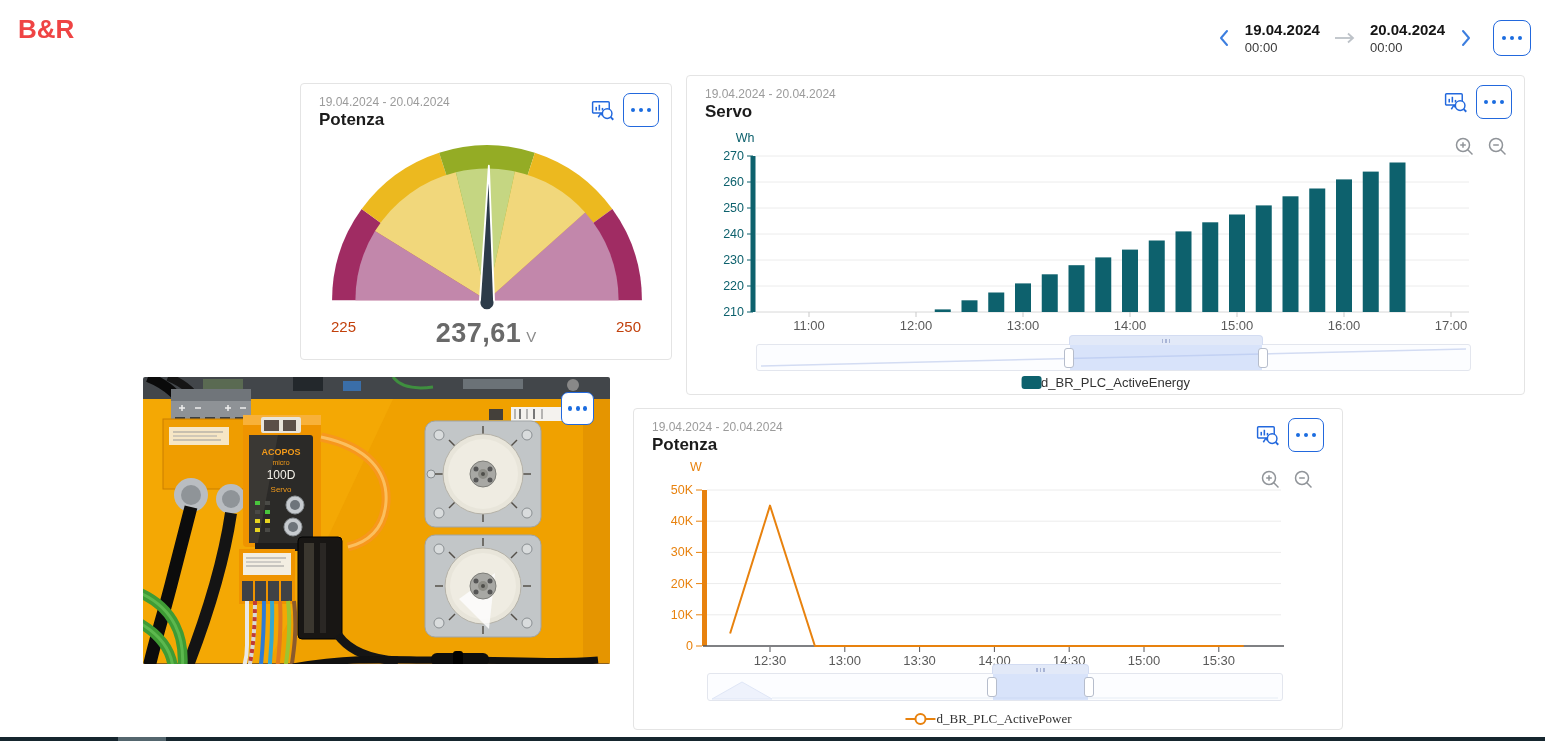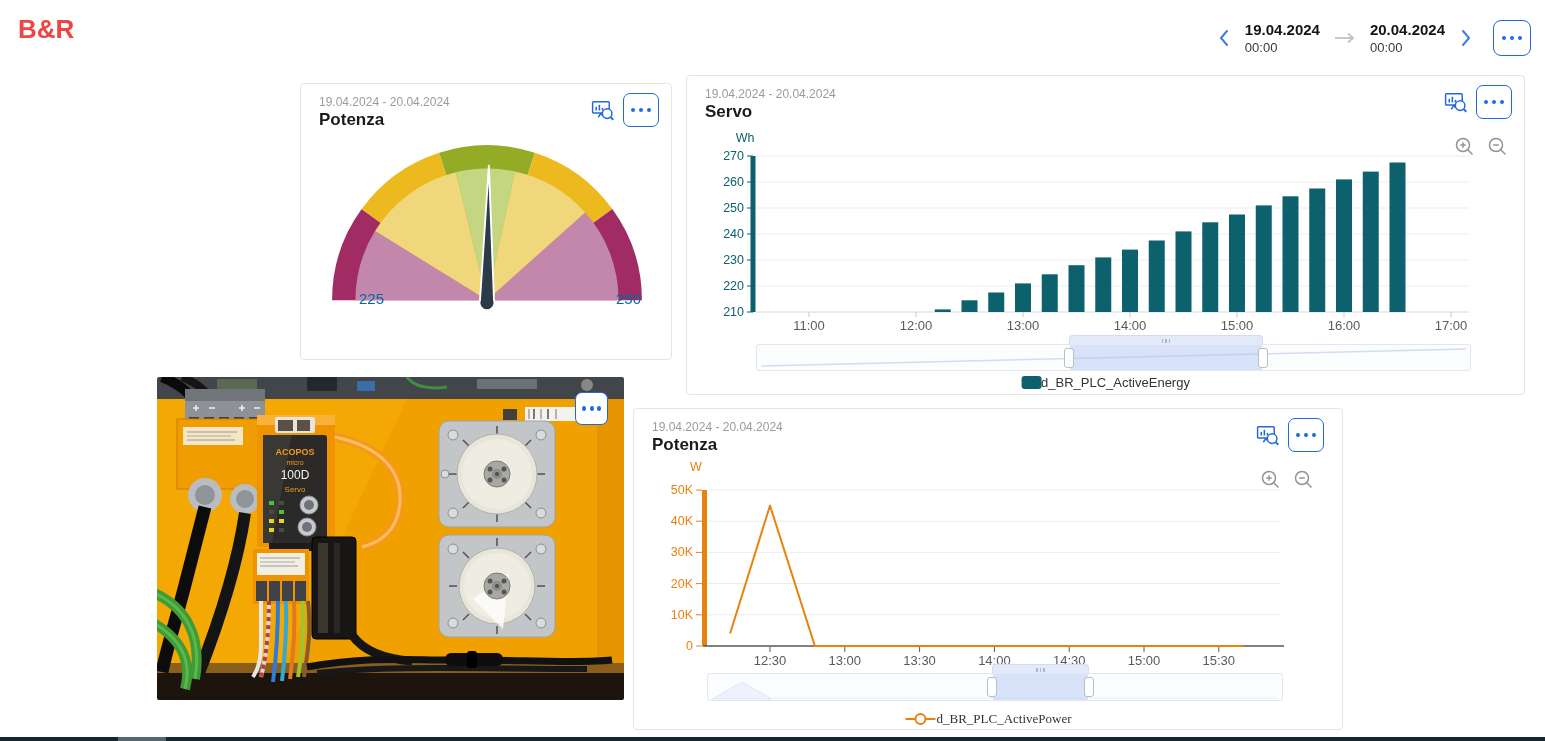--- a/index.html
+++ b/index.html
@@ -20,21 +20,21 @@
   
   .card{position:absolute;background:#fff;border:1px solid #e4e4e4;border-radius:4px;box-sizing:border-box;}
   .card-head{position:absolute;top:11px;left:18px;z-index:3;}
   .card-date{font-size:12px;color:#9b9b9b;}
   .card-title{font-size:17px;font-weight:bold;color:#1b1b1b;margin-top:1px;}
   .head-actions{position:absolute;top:9px;right:12px;display:flex;gap:7px;align-items:center;z-index:4;}
   .icon-btn{background:none;border:none;padding:0;cursor:pointer;display:flex;align-items:center;}
   .zoom-pair{position:absolute;display:flex;gap:10px;z-index:4;}
   
   .gauge-svg{position:absolute;left:18px;top:48px;width:336px;height:187px;}
-  .gauge-minmax{position:absolute;font-size:15px;color:#0369a1;top:206px;margin-left:28px;}
+  .gauge-minmax{position:absolute;font-size:15px;color:#c2410c;top:234px;}
   .gauge-value{position:absolute;top:234px;left:0;width:100%;text-align:center;color:#696969;}
   .gauge-value b{font-size:27px;font-weight:600;letter-spacing:.5px;}
   .gauge-value span{font-size:15px;color:#8a8a8a;margin-left:5px;}
   
   .nav-track{position:absolute;background:#fcfdff;border:1px solid #e3e6ee;border-radius:3px;cursor:pointer;}
   .nav-sel{position:absolute;top:0;bottom:0;background:rgba(173,196,245,.45);cursor:grab;}
   .nav-handle{position:absolute;width:8px;height:18px;top:50%;transform:translateY(-50%);
               background:#fff;border:1px solid #b6bdcc;border-radius:3px;cursor:ew-resize;z-index:2;}
   .nav-tab{position:absolute;height:9px;top:-10px;background:#e2e9f8;border:1px solid #d3dcf2;border-bottom:none;
            border-radius:4px 4px 0 0;display:flex;align-items:center;justify-content:center;gap:2px;cursor:grab;}
@@ -117,20 +117,23 @@
         <path d="M180,180 L39.0,180.0 A141,141 0 0 1 60.0,106.0 Z" fill="#c287ab"></path>
         <path d="M180,180 L60.0,106.0 A141,141 0 0 1 146.7,43.0 Z" fill="#f1d77b"></path>
         <path d="M180,180 L146.7,43.0 A141,141 0 0 1 209.9,42.2 Z" fill="#c5d682"></path>
         <path d="M180,180 L209.9,42.2 A141,141 0 0 1 285.2,86.1 Z" fill="#f1d77b"></path>
         <path d="M180,180 L285.2,86.1 A141,141 0 0 1 321.0,180.0 Z" fill="#c287ab"></path>
       </g>
     <path id="gauge-needle" d="M180,36 C183.5,110 187,165 187.5,180 A8,8 0 1 1 172.5,180 C173,165 176.5,110 180,36 Z" fill="#2d3b49" stroke="#ffffff" stroke-width="2" stroke-linejoin="round" transform="rotate(0.79 180 180)"></path>
   </svg>
   <div class="gauge-minmax" style="left:30px;">225</div>
   <div class="gauge-minmax" style="right:30px;">250</div>
+  <div class="gauge-value">
+    <b>237,61</b><span>V</span>
+  </div>
 </div>
 
 <div class="card" style="left:686px;top:75px;width:839px;height:320px;">
   <div class="card-head">
     <div class="card-date">19.04.2024 - 20.04.2024</div>
     <div class="card-title">Servo</div>
   </div>
   <div class="head-actions">
     <button class="icon-btn">
       <svg width="26" height="25" viewBox="0 0 25 24">
@@ -237,21 +240,21 @@
     </div>
     <div class="nav-handle" style="left:307px;"></div>
     <div class="nav-handle" style="left:501px;"></div>
   </div>
   <div class="legend" style="top:299px;">
     <span class="swatch" style="background:#0d616d;"></span>
     <span>d_BR_PLC_ActiveEnergy</span>
   </div>
 </div>
 
-<div class="card" style="left:157px;top:377px;width:467px;height:323px;border:none;border-radius:2px;overflow:hidden;">
+<div class="card" style="left:143px;top:377px;width:467px;height:287px;border:none;border-radius:2px;overflow:hidden;">
   <svg width="467" height="323" viewBox="0 0 467 323">
 
     <rect x="0" y="0" width="467" height="30" fill="#42464a"></rect>
     <rect x="60" y="2" width="40" height="12" fill="#5a6a52"></rect>
     <rect x="150" y="0" width="30" height="14" fill="#23282c"></rect>
     <rect x="320" y="2" width="60" height="10" fill="#6b7277"></rect>
     <rect x="200" y="4" width="18" height="10" fill="#3a6ea8"></rect>
     <circle cx="430" cy="8" r="6" fill="#888888"></circle>
     <path d="M250,0 q10,14 40,10" fill="none" stroke="#3f8f3f" stroke-width="3"></path>
 

